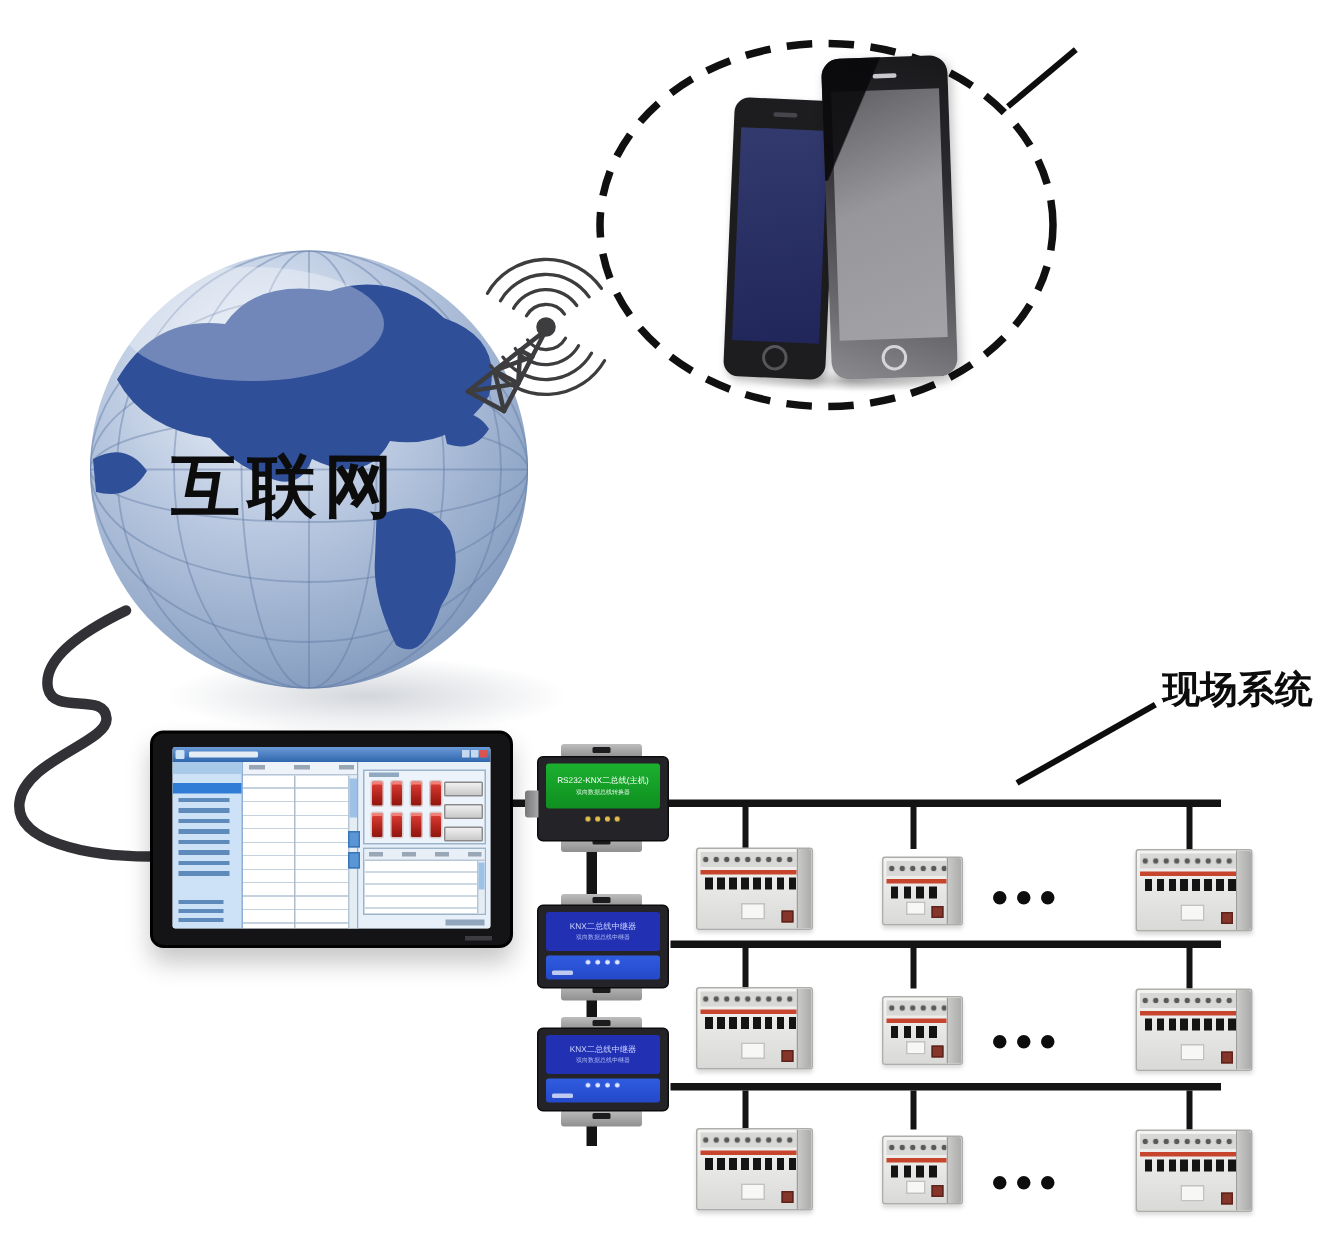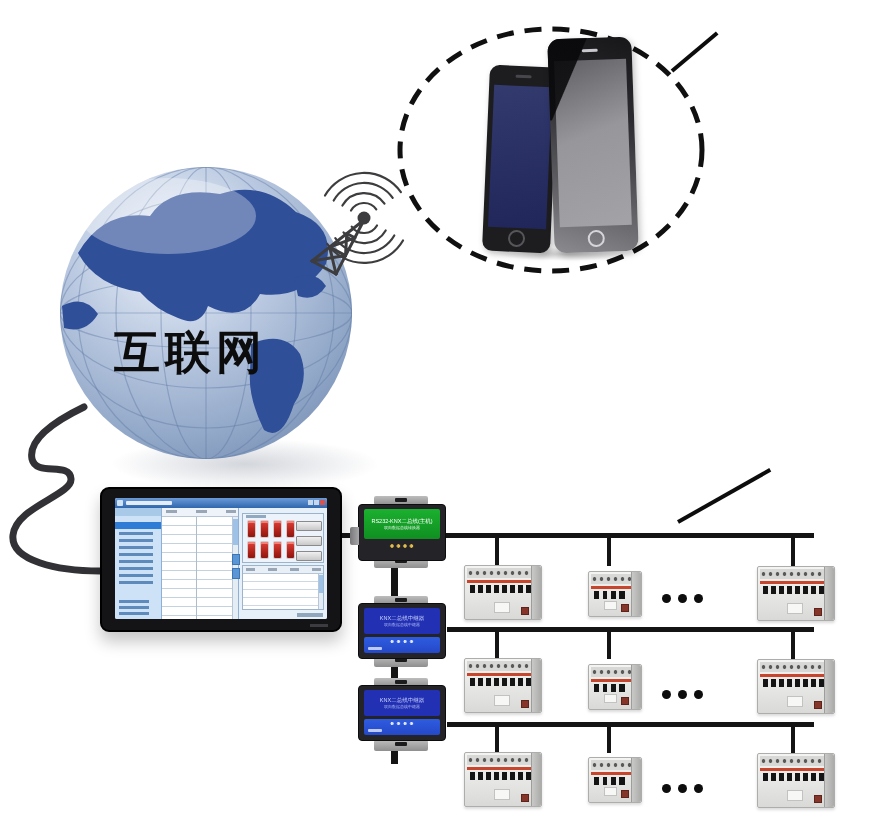--- a/index.html
+++ b/index.html
@@ -3,21 +3,21 @@
 <meta charset="utf-8">
 <style>
   html,body{margin:0;padding:0;background:#fff;}
   .canvas{position:relative;width:888px;height:824px;background:#fff;overflow:hidden;
           font-family:"Liberation Sans",sans-serif;}
   i{display:block;position:absolute;}
 
   
   .zh{position:absolute;color:#0c0c0c;font-weight:600;white-space:nowrap;}
   .zh-remote{left:719px;top:13px;font-size:26px;}
-  .zh-internet{left:114px;top:294px;font-size:46px;letter-spacing:5px;font-weight:700;z-index:6;margin-top:28px;}
+  .zh-internet{left:114px;top:294px;font-size:46px;letter-spacing:5px;font-weight:700;z-index:6;}
   .zh-field{left:775px;top:443px;font-size:25px;}
 
   .callout{position:absolute;height:4px;background:#0d0d0d;transform-origin:0 50%;z-index:5;}
   .co-remote{left:672px;top:69px;width:59px;transform:rotate(-40deg);}
   .co-field{left:678px;top:520px;width:106px;transform:rotate(-29.5deg);}
 
   
   .circle-svg{position:absolute;left:392px;top:22px;z-index:1;}
   .phone{position:absolute;z-index:2;border-radius:10px;}
   .phone-l{left:486px;top:66px;width:68px;height:186px;background:#1d1d1f;transform:rotate(2.5deg);
@@ -405,14 +405,15 @@
   <i class="dot" style="left:678px;top:594px;"></i>
   <i class="dot" style="left:694px;top:594px;"></i>
   <i class="dot" style="left:662px;top:690px;"></i>
   <i class="dot" style="left:678px;top:690px;"></i>
   <i class="dot" style="left:694px;top:690px;"></i>
   <i class="dot" style="left:662px;top:784px;"></i>
   <i class="dot" style="left:678px;top:784px;"></i>
   <i class="dot" style="left:694px;top:784px;"></i>
 
   <div class="callout co-field"></div>
+  <div class="zh zh-field">现场系统</div>
 
 </div>
 
 </body></html>

